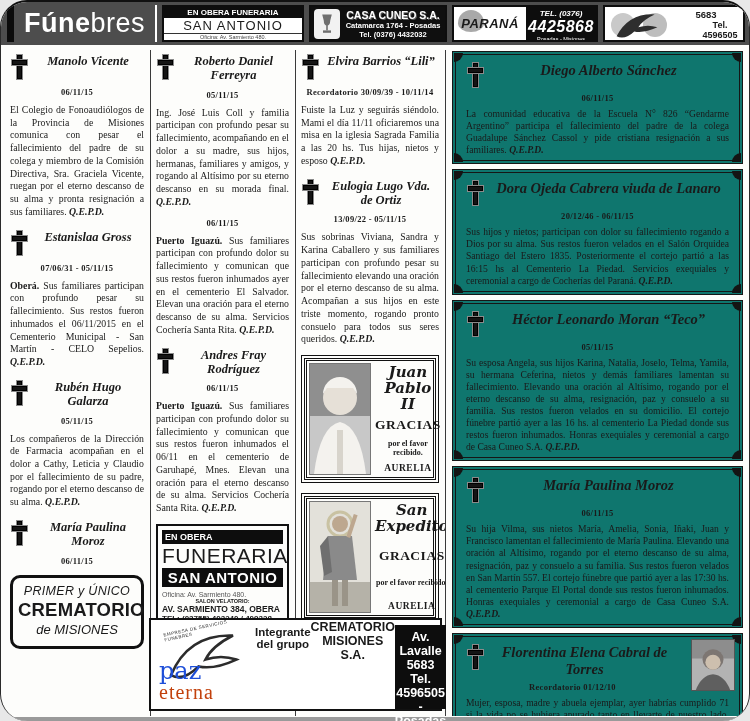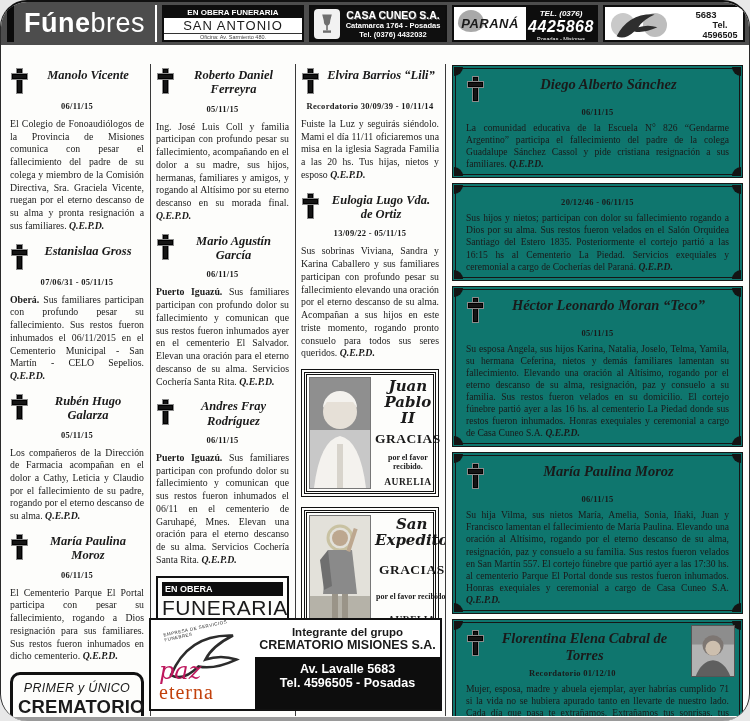--- a/index.html
+++ b/index.html
@@ -43,21 +43,21 @@
   .had3 .lc { font-size:5.5px; }
   
   .had4 { flex:1; display:flex; align-items:center; padding:2px 4px; gap:4px; }
   .had4 .lg { width:60px; height:100%; position:relative; flex:none; }
   .had4 .gc { position:absolute; width:24px; height:24px; border-radius:50%; background:#c9c9c9; top:4px; left:2px; }
   .had4 .gc2 { left:auto; right:2px; background:#bdbdbd; }
   .had4 .tx { flex:1; text-align:center; font-weight:bold; }
   .had4 .l1 { font-size:9.5px; }
   .had4 .l2 { font-size:9px;margin-left:28px; }
   
-  .cols { display:flex; height:671px; padding:19px 3px 0 4px; position:relative; }
+  .cols { display:flex; height:671px; padding:5px 3px 0 4px; position:relative; }
   .col { padding:2px 6px 0 5px; border-right:1px solid #3a3a3a; overflow:hidden; }
   .col1 { width:146px; }
   .col2 { width:145px; }
   .col3 { width:150px; }
   .col4 { flex:1; border-right:none; padding:0 2px 0 5px; }
   
   .notice { margin-bottom:9px; }
   .n-head { position:relative; min-height:28px; padding:2px 2px 0 24px; }
   .cross { position:absolute; left:2px; top:3px; width:15px; height:24px; }
   .cross::before { content:""; position:absolute; left:5px; top:0; width:5px; height:100%; background:#141414; box-shadow:inset 0 0 0 1px #000, 0 0 0 1px #8a8a8a; }
@@ -103,23 +103,23 @@
   .ad-gr .nm { font-style:italic; font-size:15px; line-height:1.05; font-weight:bold; font-family:"DejaVu Serif", serif; }
   .ad-gr .th { font-weight:bold; font-size:13.5px; letter-spacing:.5px; }
   .ad-gr .fo { font-weight:bold; font-size:8px; line-height:1.2; }
   .ad-gr .by { font-weight:bold; font-size:9.5px; letter-spacing:.5px; }
   
   .ad-paz { position:absolute; left:148px; bottom:5px; width:293px; height:93px; background:#fff;
             border:2px solid #111; display:flex; font-family:"Liberation Sans", sans-serif; z-index:5; }
   .ad-paz .lg { width:104px; position:relative; flex:none; }
   .ad-paz .ring { position:absolute; top:3px; left:12px; font-size:4.5px; letter-spacing:.5px; color:#333; transform:rotate(-12deg); }
   .ad-paz .brand { position:absolute; bottom:6px; left:8px; }
-  .ad-paz .b1 { font-family:"DejaVu Serif", serif; font-style:italic; font-size:24px; color:#be185d; line-height:.8; }
+  .ad-paz .b1 { font-family:"DejaVu Serif", serif; font-size:24px; color:#1d4ed8; line-height:.8; }
   .ad-paz .b2 { font-family:"Liberation Serif", serif; font-size:20px; color:#c2410c; letter-spacing:1px; line-height:.9; }
-  .ad-paz .rt { flex:1; display:flex; flex-direction:column; }
+  .ad-paz .rt { flex:1; display:flex; flex-direction:row; }
   .ad-paz .g1 { font-weight:bold; font-size:11.5px; text-align:center; margin-top:6px; }
   .ad-paz .g2 { font-weight:bold; font-size:12.5px; text-align:center; }
   .ad-paz .blk { background:#0d0d0d; color:#fff; text-align:center; margin-top:5px; flex:1; padding-top:5px; }
   .ad-paz .a1 { font-weight:bold; font-size:12.5px; }
   .ad-paz .a2 { font-weight:bold; font-size:12.5px; }
   .page-bottom { position:absolute; left:0; right:0; bottom:0; height:4px; background:#9a9a9a; }
   svg { display:block; }
 </style>
 </head>
 <body>
@@ -210,45 +210,40 @@
           </div>
         <div class="n-date">05/11/15</div>
         <p class="n-body"><b class="lead"></b> <span>Los compañeros de la Dirección de Farmacia acompañan en el dolor a Cathy, Leticia y Claudio por el fallecimiento de su padre, rogando por el eterno descanso de su alma.</span> <i class="qepd">Q.E.P.D.</i></p>
       </article>
       <article class="notice">
         <div class="n-head">
             <span class="cross"></span>
           <h3 class="n-name">María Paulina Moroz</h3>
           </div>
         <div class="n-date">06/11/15</div>
-        <p class="n-body"><b class="lead"></b> <span>El Cementerio Parque El Portal participa con pesar su fallecimiento, rogando a Dios resignación para sus familiares. Sus restos fueron inhumados en dicho cementerio.</span> <i class="qepd">Q.E.P.D.</i></p>
       </article>
 
       <div class="ad-crem">
         <div class="l1">PRIMER y ÚNICO</div>
         <div class="l2">CREMATORIO</div>
         <div class="l3">de MISIONES</div>
 
       </div>
     </div>
 
     <div class="col col2">
       <article class="notice">
         <div class="n-head">
             <span class="cross"></span>
           <h3 class="n-name">Roberto Daniel Ferreyra</h3>
           </div>
         <div class="n-date">05/11/15</div>
         <p class="n-body"><b class="lead"></b> <span>Ing. José Luis Coll y familia participan con profundo pesar su fallecimiento, acompañando en el dolor a su madre, sus hijos, hermanas, familiares y amigos, y rogando al Altísimo por su eterno descanso en su morada final.</span> <i class="qepd">Q.E.P.D.</i></p>
       </article>
       <article class="notice">
-        <div class="n-head">
-            <span class="cross"></span>
-          <h3 class="n-name">Mario Agustín García</h3>
-          </div>
         <div class="n-date">06/11/15</div>
         <p class="n-body"><b class="lead">Puerto Iguazú.</b> <span>Sus familiares participan con profundo dolor su fallecimiento y comunican que sus restos fueron inhumados ayer en el cementerio El Salvador. Elevan una oración para el eterno descanso de su alma. Servicios Cochería Santa Rita.</span> <i class="qepd">Q.E.P.D.</i></p>
       </article>
       <article class="notice">
         <div class="n-head">
             <span class="cross"></span>
           <h3 class="n-name">Andres Fray Rodríguez</h3>
           </div>
         <div class="n-date">06/11/15</div>
         <p class="n-body"><b class="lead">Puerto Iguazú.</b> <span>Sus familiares participan con profundo dolor su fallecimiento y comunican que sus restos fueron inhumados el 06/11 en el cementerio de Garuhapé, Mnes. Elevan una oración para el eterno descanso de su alma. Servicios Cochería Santa Rita.</span> <i class="qepd">Q.E.P.D.</i></p>
@@ -338,20 +333,24 @@
           </div>
         <div class="n-date">06/11/15</div>
         <p class="n-body"><span>La comunidad educativa de la Escuela N° 826 “Gendarme Argentino” participa el fallecimiento del padre de la colega Guadalupe Sánchez Cassol y pide cristiana resignación a sus familiares.</span> <i class="qepd">Q.E.P.D.</i></p>
       </article>
 
       <article class="obox">
         <span class="corner ctl"></span>
           <span class="corner ctr"></span>
           <span class="corner cbl"></span>
           <span class="corner cbr"></span>
+        <div class="n-head">
+            <span class="cross"></span>
+          <h3 class="n-name">Dora Ojeda Cabrera viuda de Lanaro</h3>
+          </div>
         <div class="n-date">20/12/46 - 06/11/15</div>
         <p class="n-body"><span>Sus hijos y nietos; participan con dolor su fallecimiento rogando a Dios por su alma. Sus restos fueron velados en el Salón Orquidea Santiago del Estero 1835. Posteriormente el cortejo partió a las 16:15 hs al Cementerio La Piedad. Servicios exequiales y ceremonial a cargo de Cocherías del Paraná.</span> <i class="qepd">Q.E.P.D.</i></p>
       </article>
 
       <article class="obox">
         <span class="corner ctl"></span>
           <span class="corner ctr"></span>
           <span class="corner cbl"></span>
           <span class="corner cbr"></span>
         <div class="n-head">

